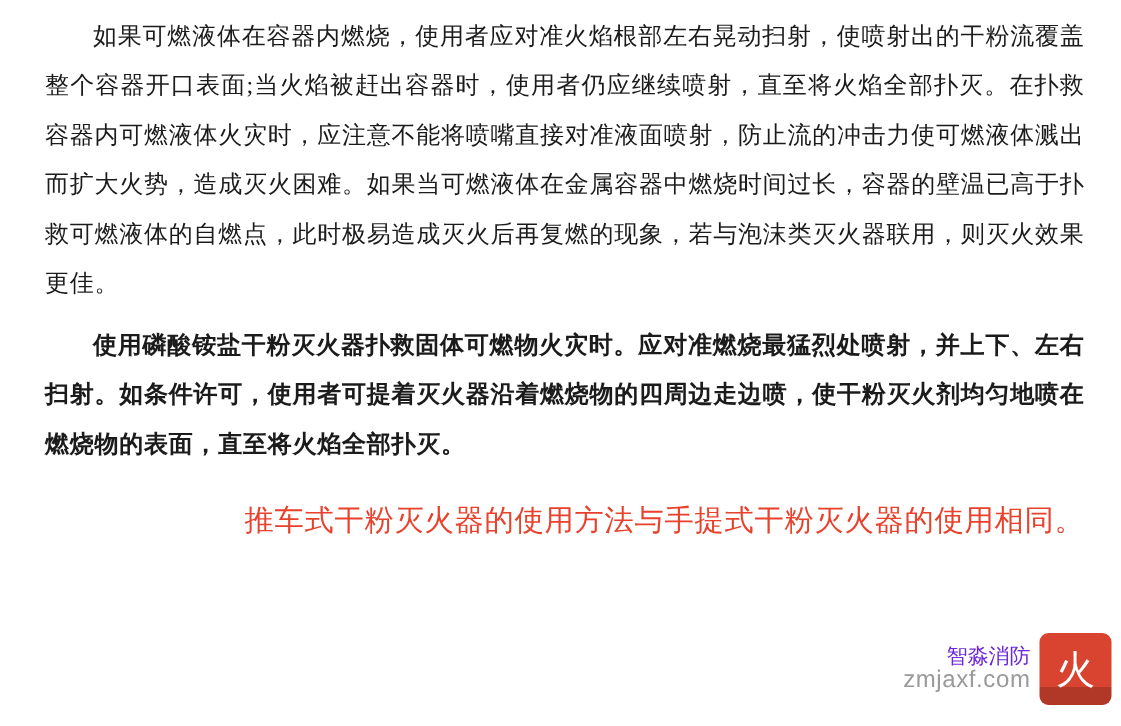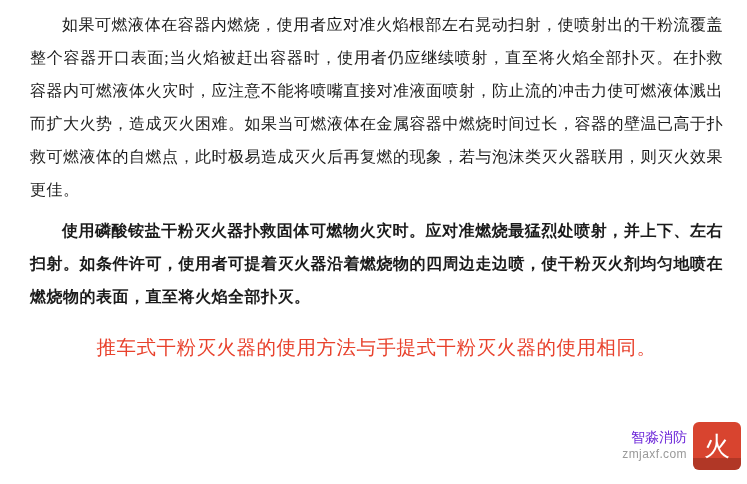--- a/index.html
+++ b/index.html
@@ -35,21 +35,21 @@
     font-family: "Liberation Serif", "DejaVu Serif", serif;
   }
   .para + .para {
     margin-top: 8px;
     font-weight: bold;
   }
   .highlight {
     font-size: 19.5px;
     line-height: 33px;
     color: #e8412c;
-    text-align: center;
+    text-align: right;
     text-indent: 0;
     letter-spacing: 0.5px;
     margin: 18px 0 0 0;
     font-family: "Liberation Serif", "DejaVu Serif", serif;
   }
   
   .watermark {
     position: absolute;
     right: 6px;
     bottom: 4px;
@@ -67,21 +67,21 @@
     padding-top: 6px;
   }
   .wm-name {
     font-size: 14px;
     color: #6d28d9;
     font-family: "Liberation Sans", sans-serif;
     line-height: 18px;
     white-space: nowrap;
   }
   .wm-id {
-    font-size: 12px;
+    font-size: 16px;
     color: #9a9a9a;
     font-family: "Liberation Sans", sans-serif;
     line-height: 16px;
     letter-spacing: 0.4px;
     white-space: nowrap;
   }
   .wm-logo {
     width: 48px;
     height: 48px;
     border-radius: 6px;

